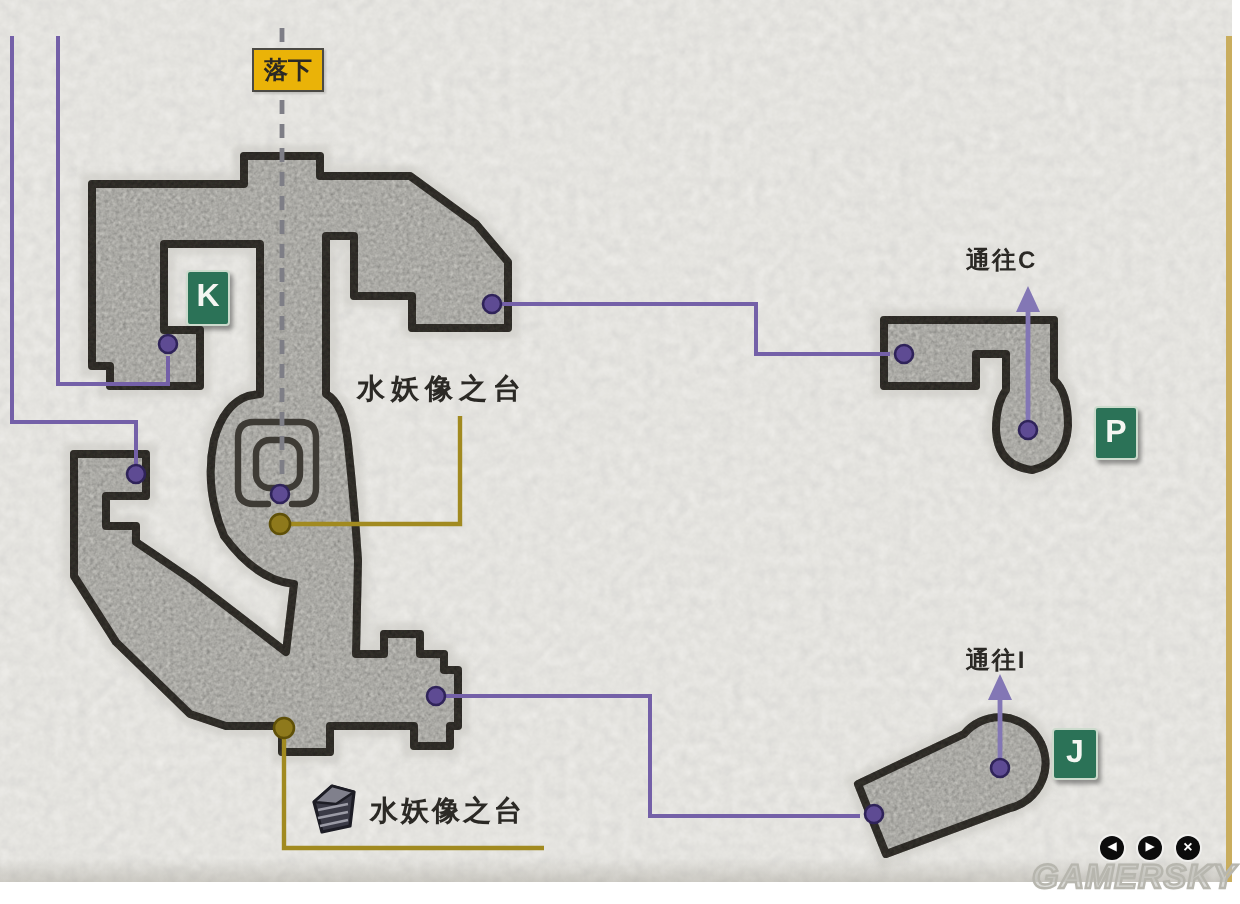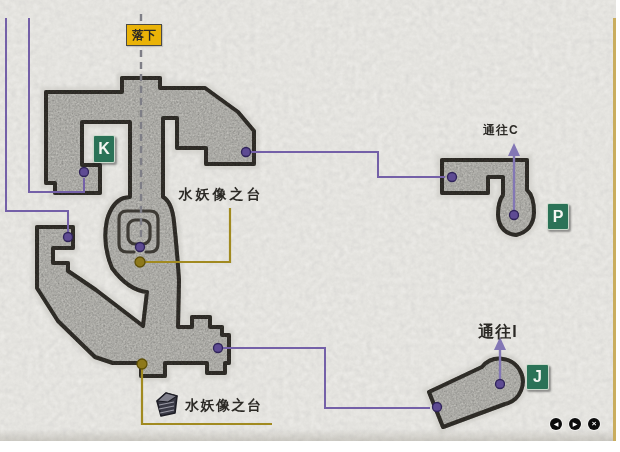--- a/index.html
+++ b/index.html
@@ -4,21 +4,21 @@
 <style>
   html,body{margin:0;padding:0;background:#ffffff;}
   #stage{position:relative;width:620px;height:452px;overflow:hidden;background:#ffffff;
          font-family:"Liberation Sans","DejaVu Sans",sans-serif;}
   #mapsvg{position:absolute;left:0;top:0;}
   .lbl{position:absolute;color:#2b2925;font-weight:bold;white-space:nowrap;}
   .fall-box{left:126px;top:24px;width:34px;height:20px;line-height:20px;text-align:center;
             font-size:12px;background:#eab308;border:1.5px solid #4c4a44;box-shadow:1px 1px 1px rgba(0,0,0,.15);}
   .statue{left:170px;top:186px;width:102px;text-align:center;font-size:14px;letter-spacing:3px;}
   .toc{left:483px;top:122px;width:58px;text-align:left;font-size:12px;letter-spacing:1px;}
-  .toi{left:471px;top:322px;width:54px;text-align:center;font-size:16px;letter-spacing:1px;}
+  .toi{left:471px;top:322px;width:54px;text-align:center;font-size:12px;letter-spacing:1px;}
   .item{left:185px;top:397px;font-size:14px;letter-spacing:1.5px;}
   .badge{position:absolute;background:#2b7257;border:1px solid rgba(245,245,235,.8);border-radius:2px;
          color:#f4f6f2;font-weight:bold;text-align:center;box-shadow:1.5px 2px 2px rgba(40,40,40,.45);}
   .badge-k{left:93px;top:135px;width:20px;height:26px;font-size:16px;line-height:26px;}
   .badge-p{left:547px;top:203px;width:20px;height:25px;font-size:16px;line-height:25px;}
   .badge-j{left:526px;top:364px;width:21px;height:24px;font-size:16px;line-height:24px;}
   .watermark{position:absolute;left:516px;top:429px;font-size:17px;font-style:italic;font-weight:bold;
              letter-spacing:.5px;color:rgba(250,250,246,.35);-webkit-text-stroke:1.2px #b7b6ae;
              text-shadow:0 0 1px rgba(120,120,110,.4);}
   .navbtn{position:absolute;width:12px;height:12px;border-radius:50%;background:#0c0c0c;color:#ffffff;
@@ -129,17 +129,18 @@
 
   <div class="badge badge-k">K</div>
   <div class="badge badge-p">P</div>
   <div class="badge badge-j">J</div>
 
   <div class="paper-shadow"></div>
   <div class="edge-right"></div>
   <div class="margin-right"></div>
   <div class="margin-bottom"></div>
 
+  <div class="watermark">GAMERSKY</div>
   <div class="navbtn btn-prev">◀</div>
   <div class="navbtn btn-next">▶</div>
   <div class="navbtn btn-close">×</div>
 
 </div>
 
 </body></html>

